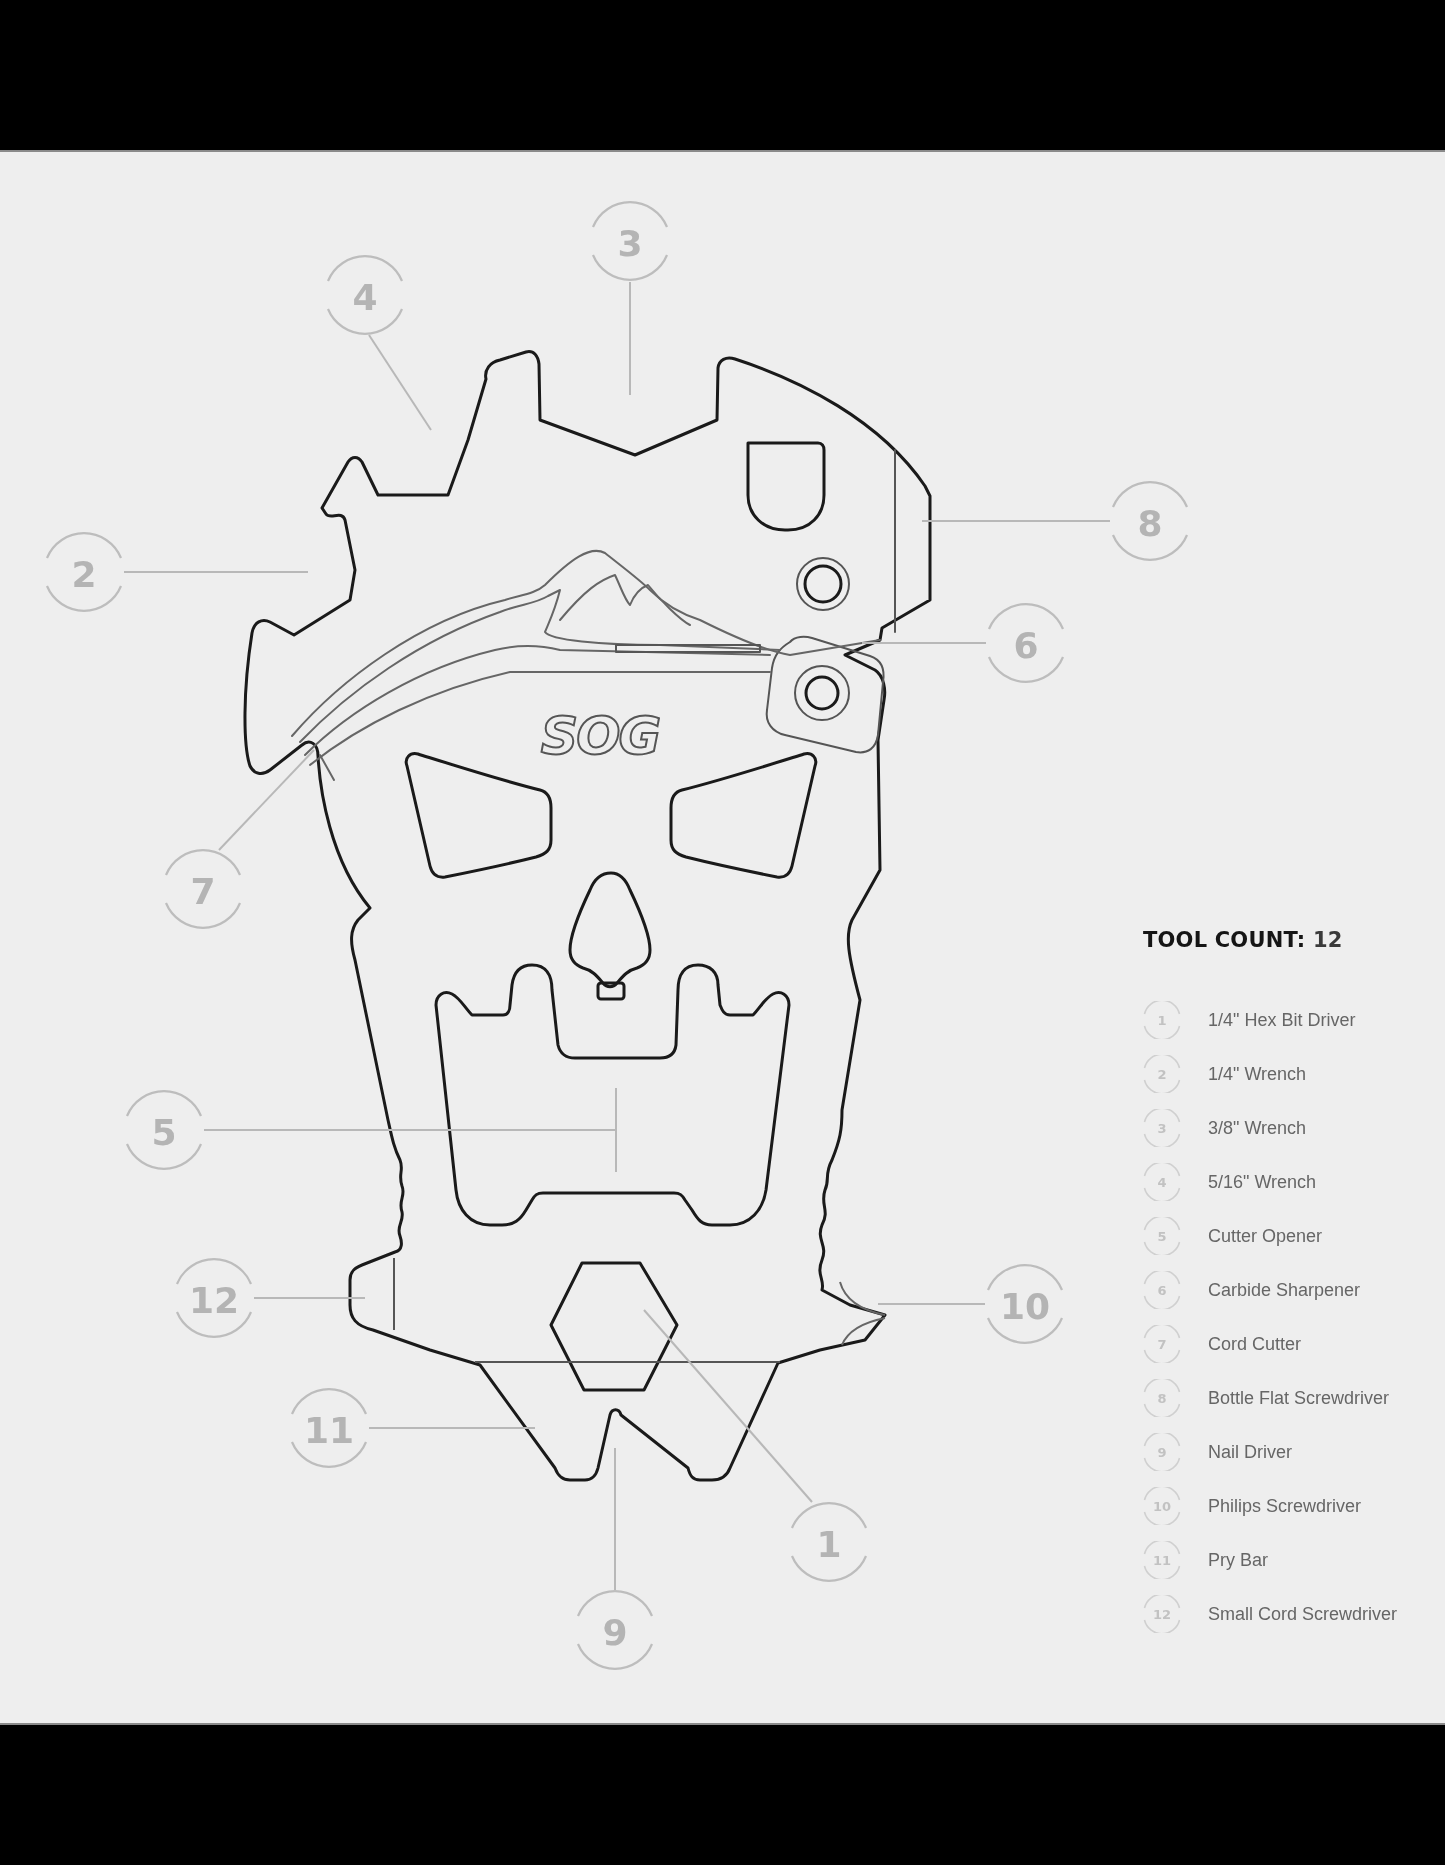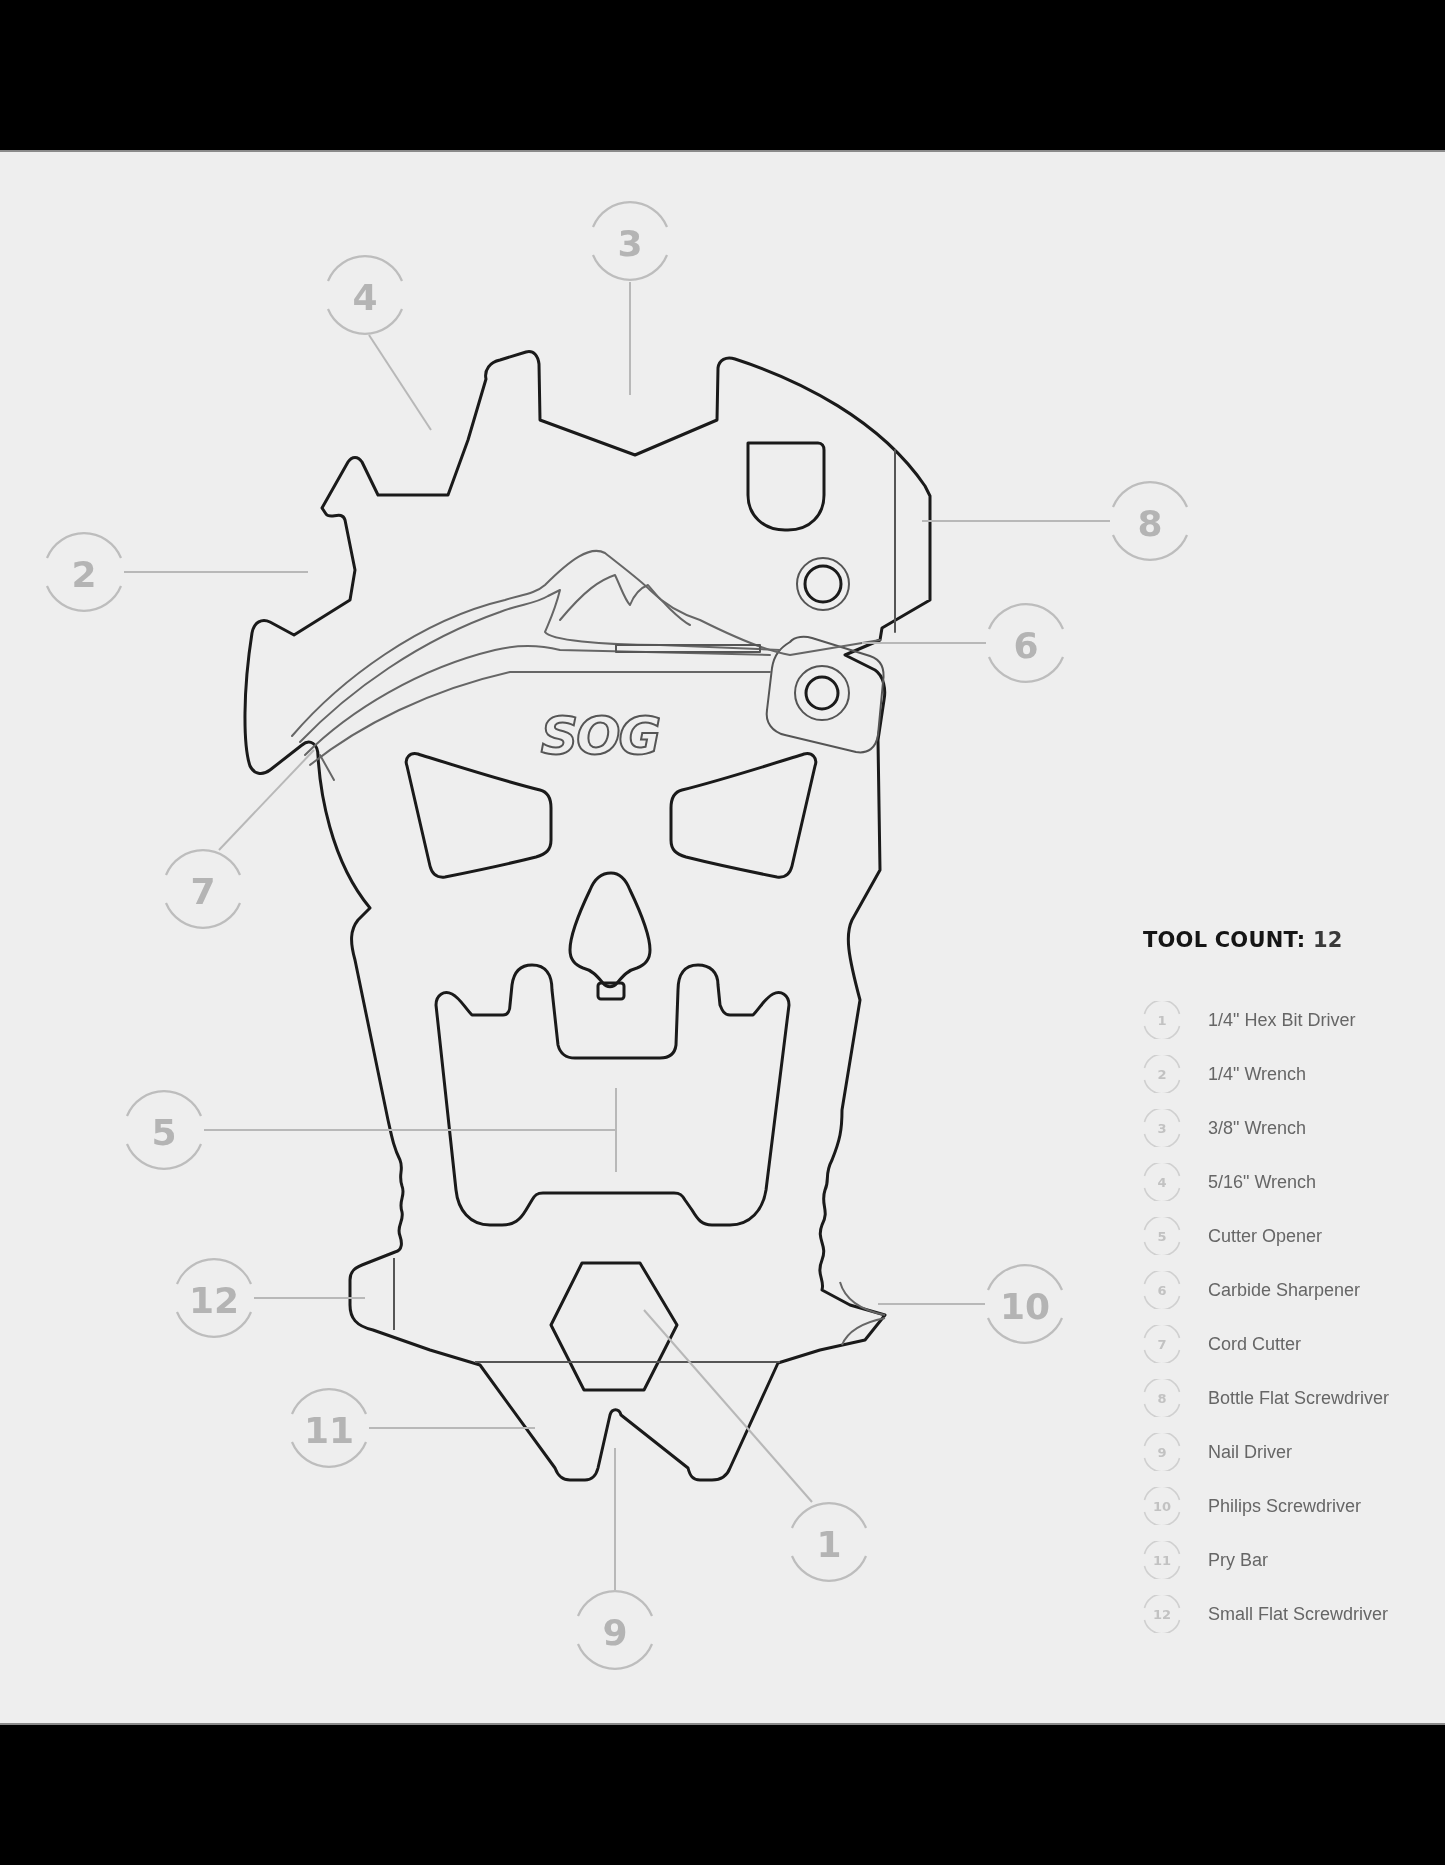--- a/index.html
+++ b/index.html
@@ -366,16 +366,16 @@
         <span class="legend-label">Pry Bar</span>
       </div>
       <div class="legend-item">
         <div class="legend-num">
           <svg width="38" height="38" viewBox="-19 -19 38 38">
             <path d="M -17.5 -6 A 18 18 0 0 1 17.5 -6" fill="none" stroke="#d0d0d0" stroke-width="1.6"></path>
             <path d="M -17.5 6 A 18 18 0 0 0 17.5 6" fill="none" stroke="#d0d0d0" stroke-width="1.6"></path>
           </svg>
           <span>12</span>
         </div>
-        <span class="legend-label">Small Flat Screwdriver</span>
+        <span class="legend-label">Small Cord Screwdriver</span>
       </div>
     </div>
 </div>
 
 </body></html>

